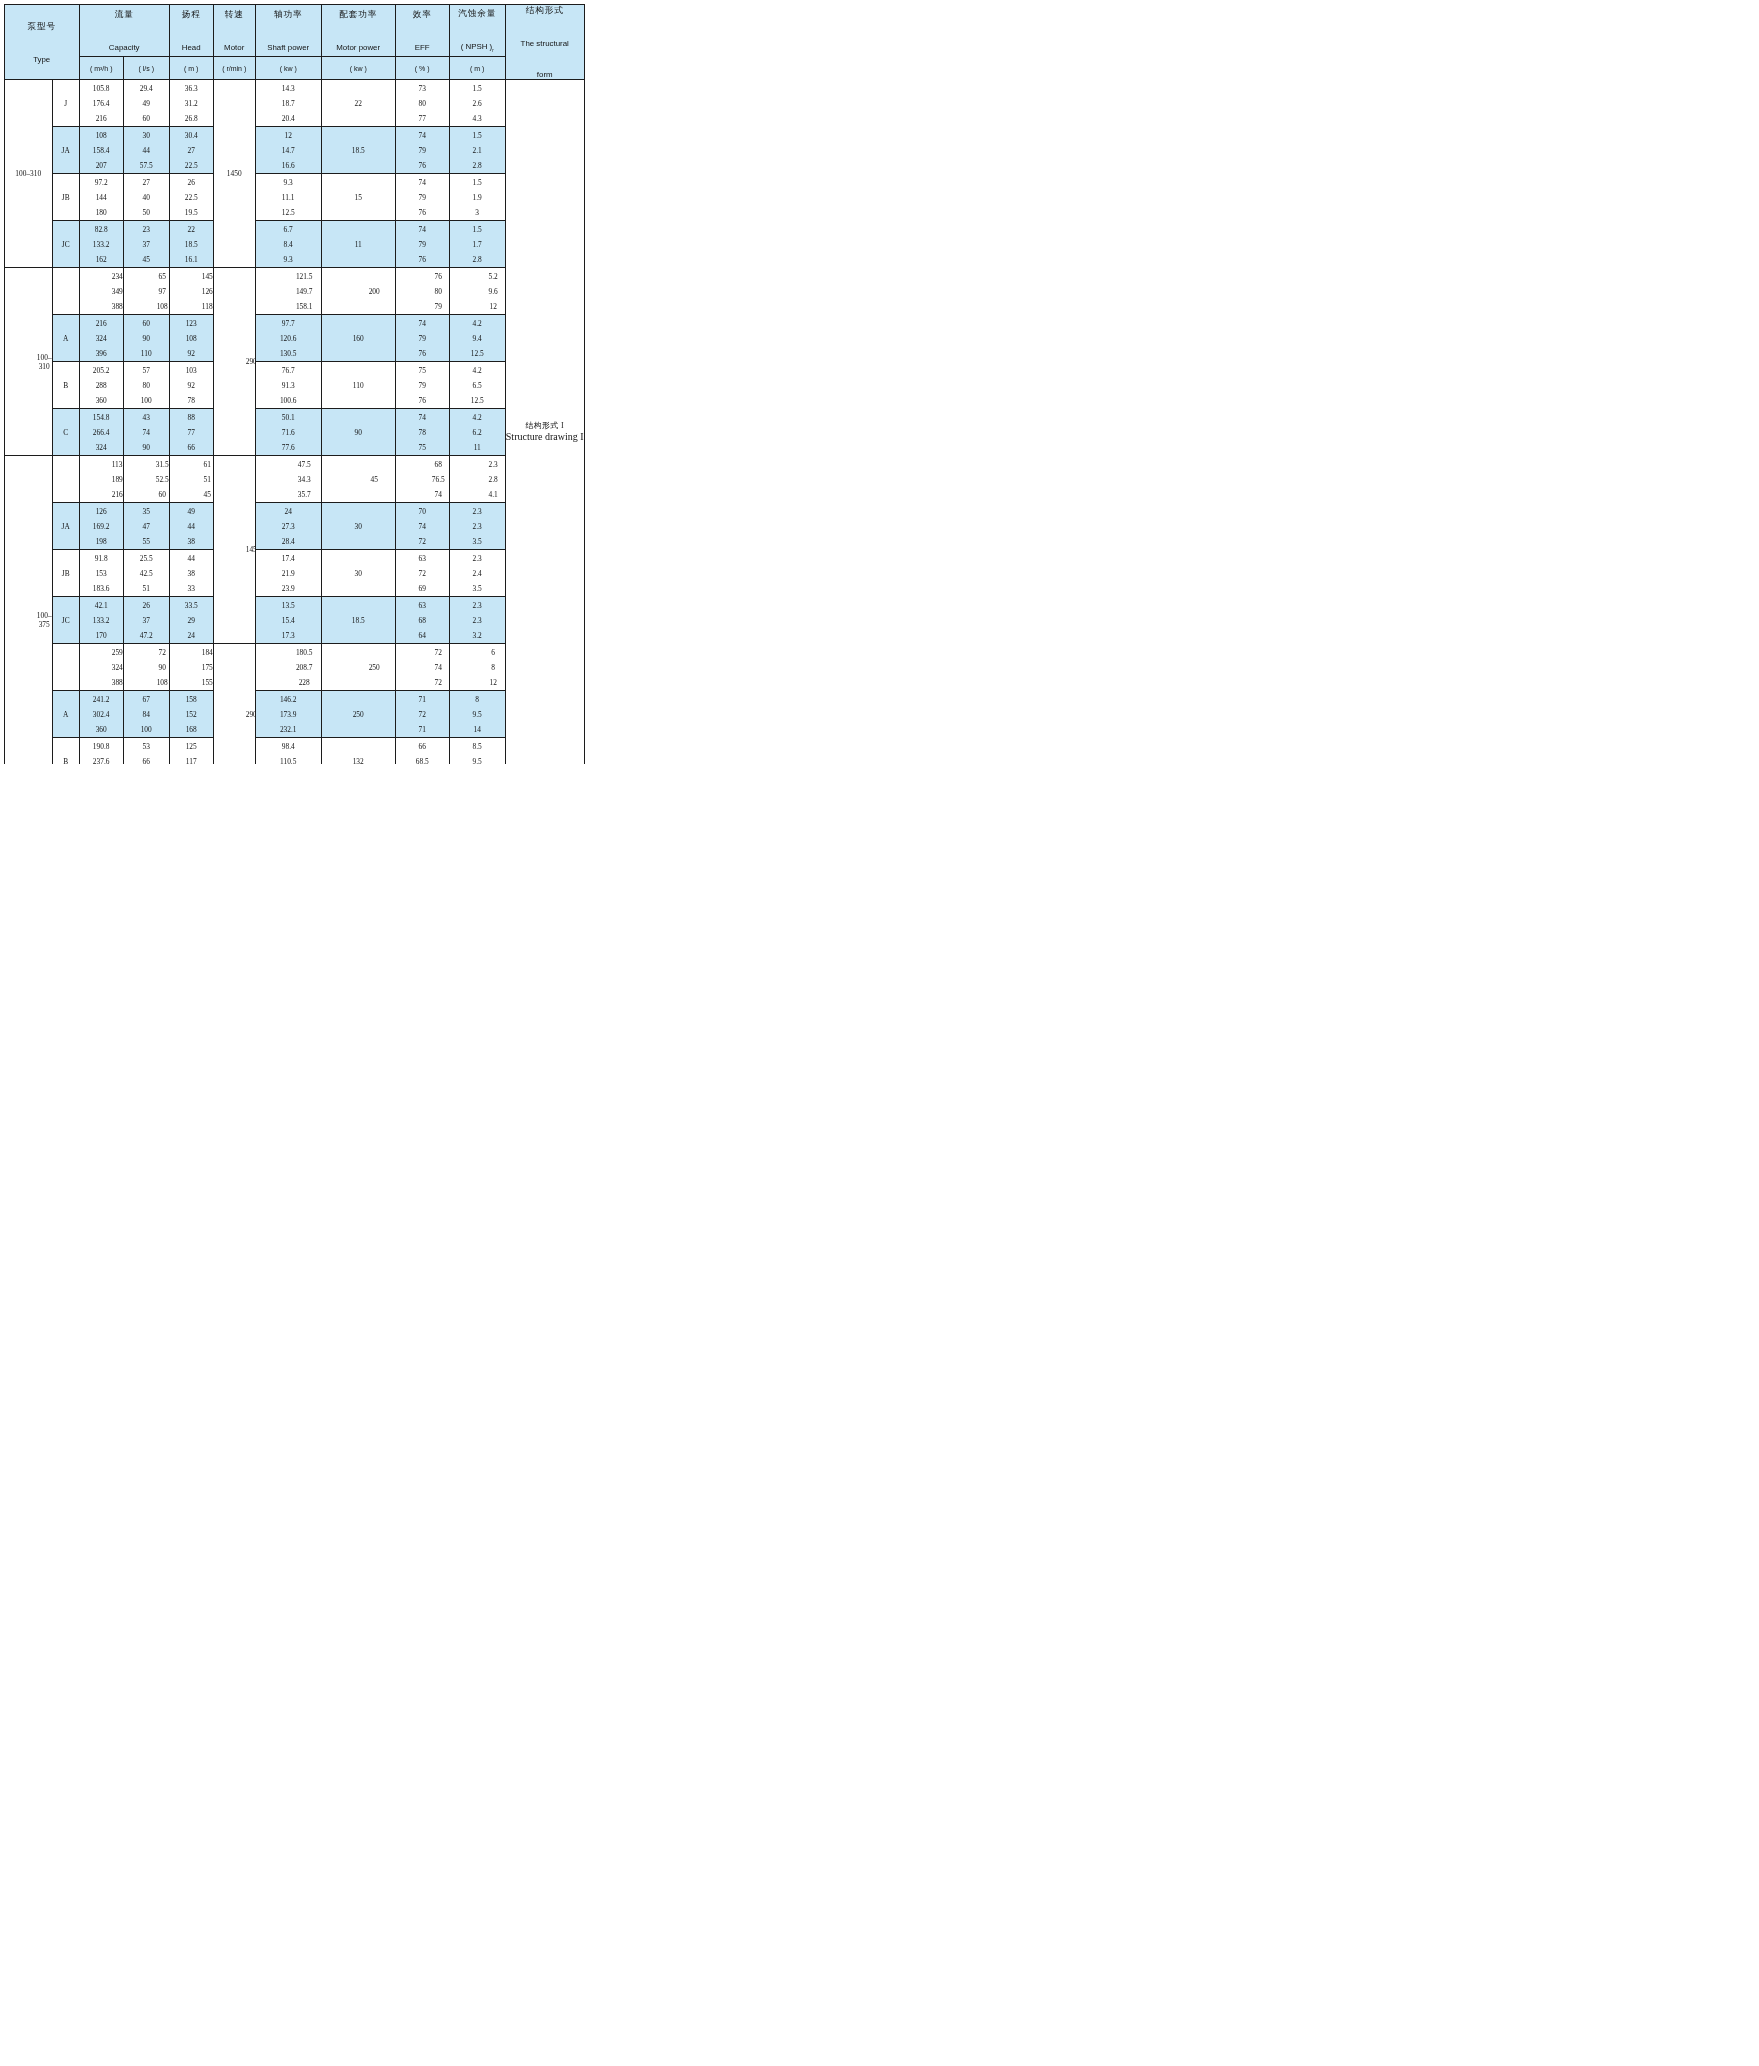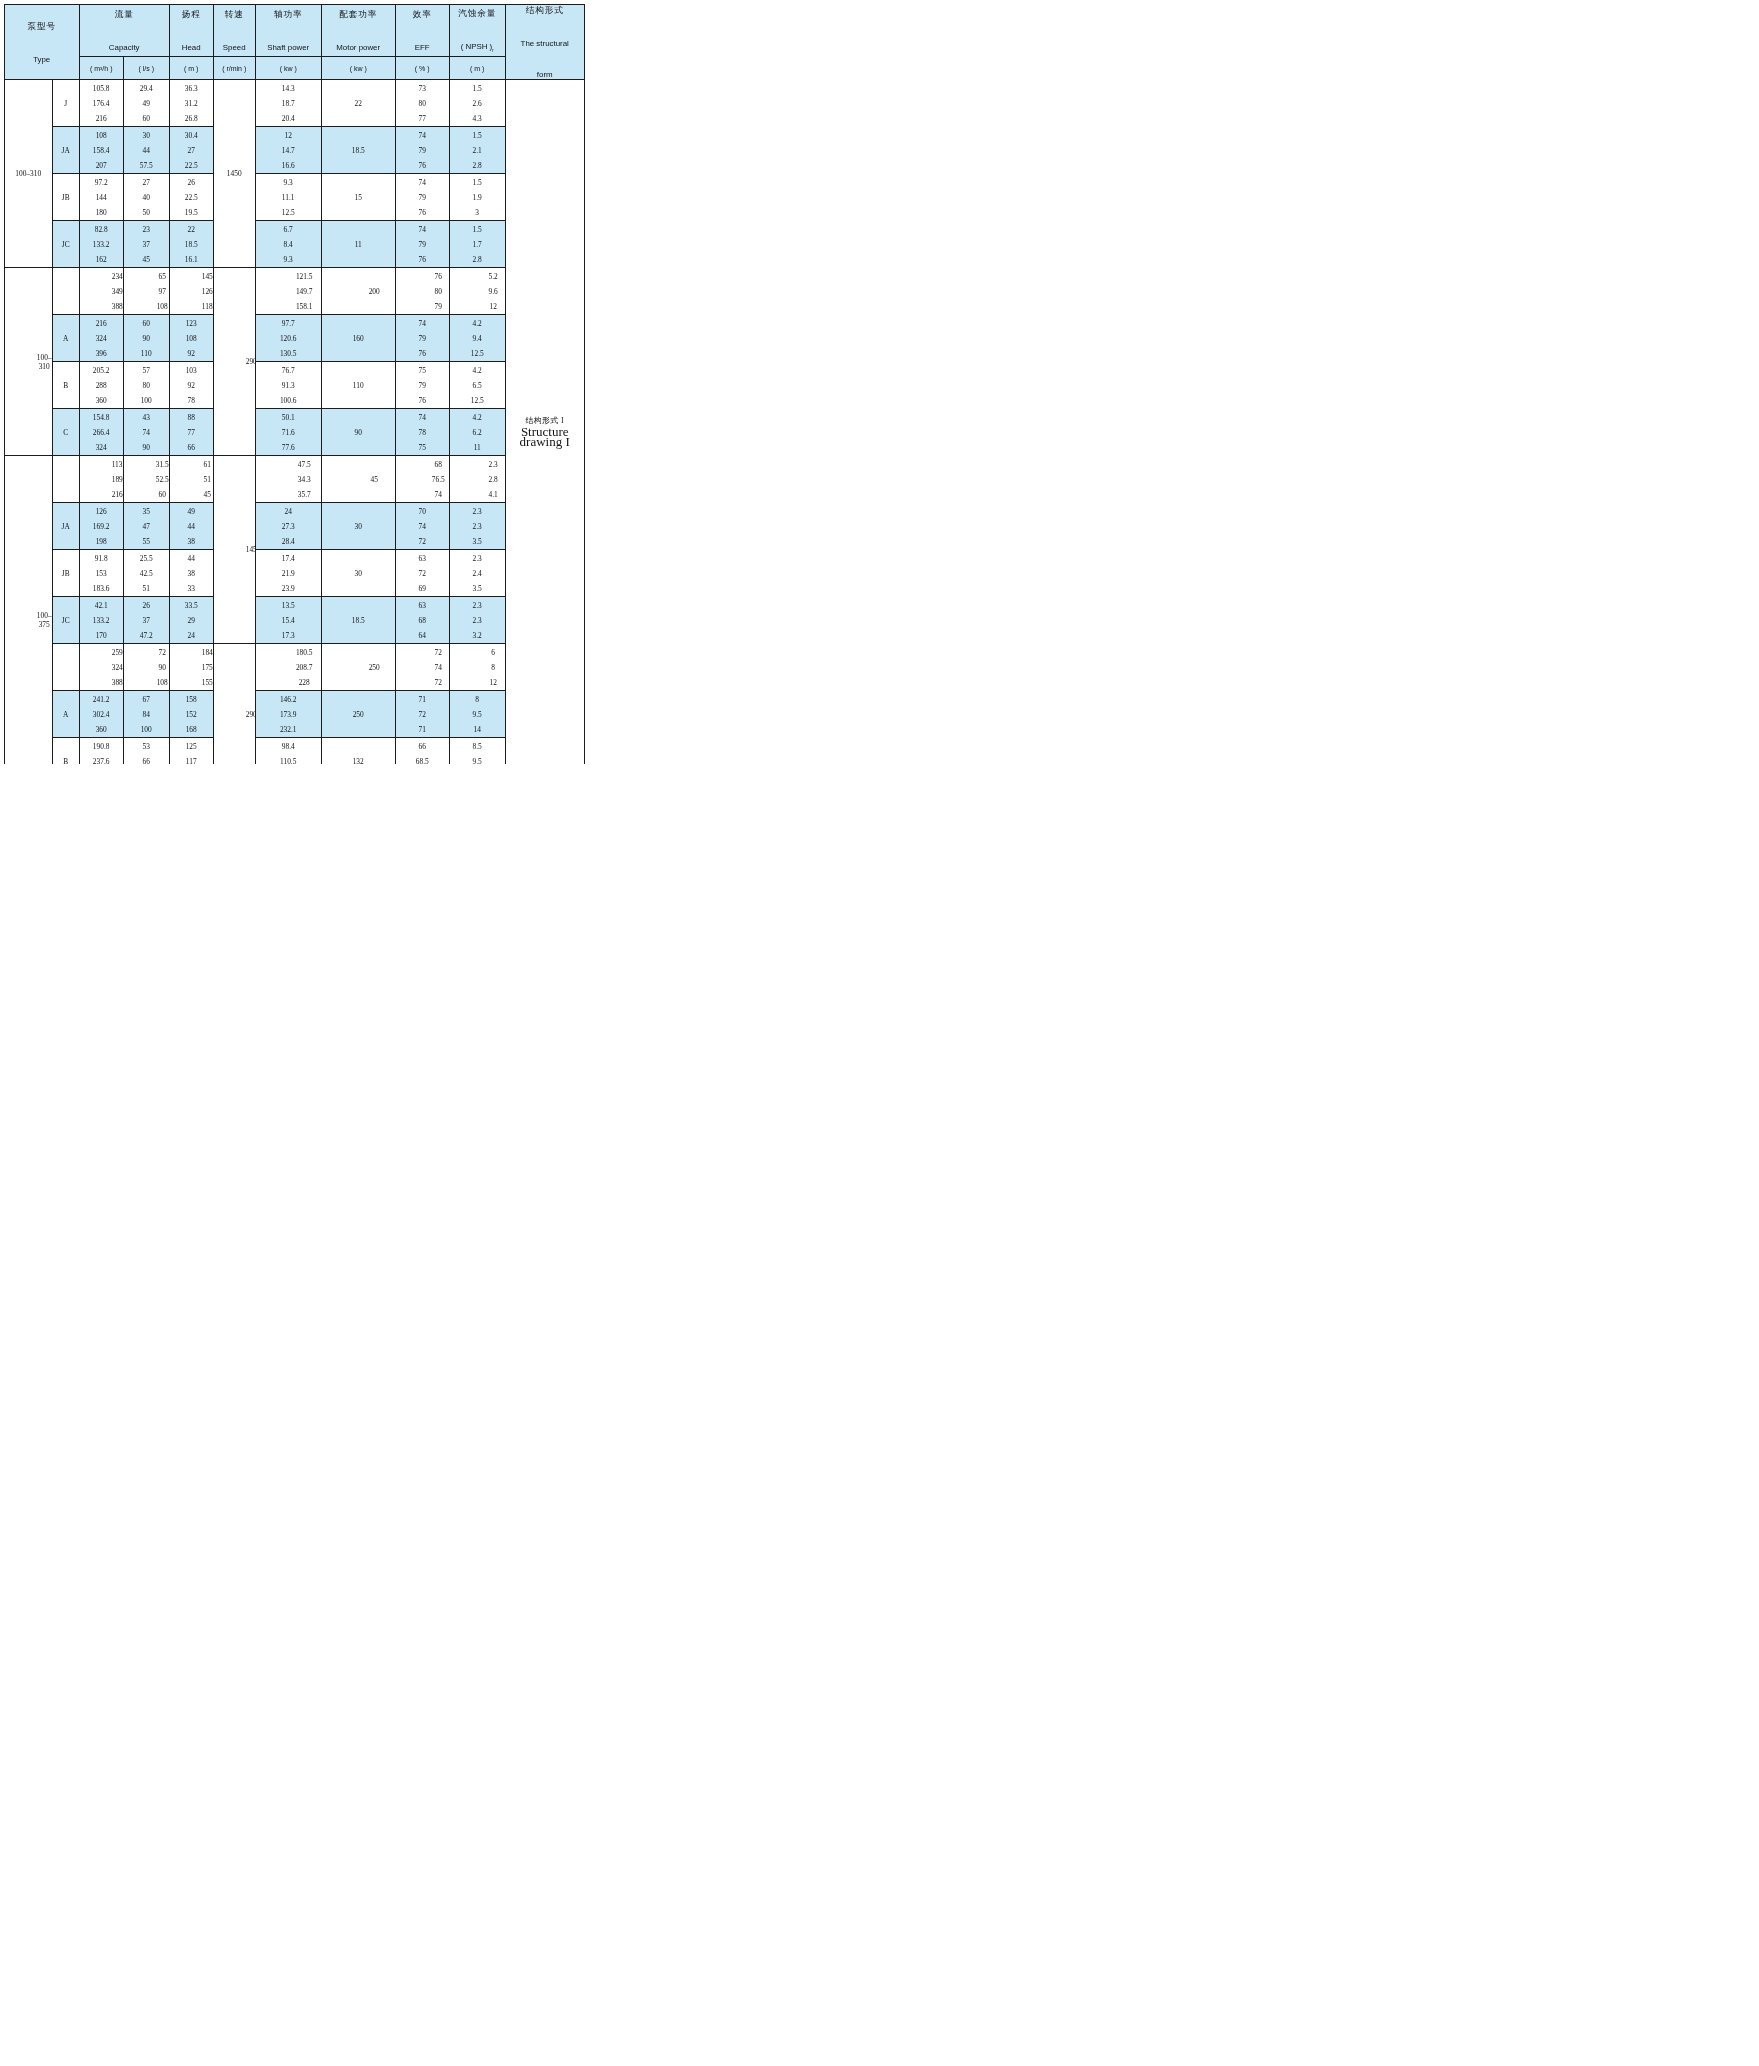--- a/index.html
+++ b/index.html
@@ -15,21 +15,21 @@
   thead .unit { font-size:7px; }
   .hb { border-bottom:1.2px solid var(--line); }
   thead sub { font-size:4.5px; }
   tbody th, tbody td { font-family:"Liberation Serif","DejaVu Serif",serif; font-size:7.4px; font-weight:normal; background:#fff; }
   tbody tr { height:47px; }
   td.num, td.variant { white-space:pre-line; line-height:15px; }
   tr.alt td.num, tr.alt td.variant { background:var(--blue); }
   tr.group-start > th, tr.group-start > td { border-top:1.2px solid var(--line);padding-left:32px; }
   td.structure div { line-height:10.7px;text-align:center; }
   td.structure .struct-zh { font-size:7.9px; letter-spacing:0.4px; }
-  td.structure .struct-en { font-size:13px; }
+  td.structure .struct-en { font-size:10px; }
 </style>
 </head>
 <body>
 
 <div class="page">
   <table>
     <colgroup>
       <col style="width:48px">
         <col style="width:27px">
         <col style="width:44px">
@@ -51,21 +51,21 @@
         <th colspan="2">
           <div class="zh">流量</div>
           <div class="en">Capacity</div>
         </th>
         <th>
           <div class="zh">扬程</div>
           <div class="en">Head</div>
         </th>
         <th>
           <div class="zh">转速</div>
-          <div class="en">Speed</div>
+          <div class="en">Motor</div>
         </th>
         <th>
           <div class="zh">轴功率</div>
           <div class="en">Shaft power</div>
         </th>
         <th>
           <div class="zh">配套功率</div>
           <div class="en">Motor power</div>
         </th>
         <th>

